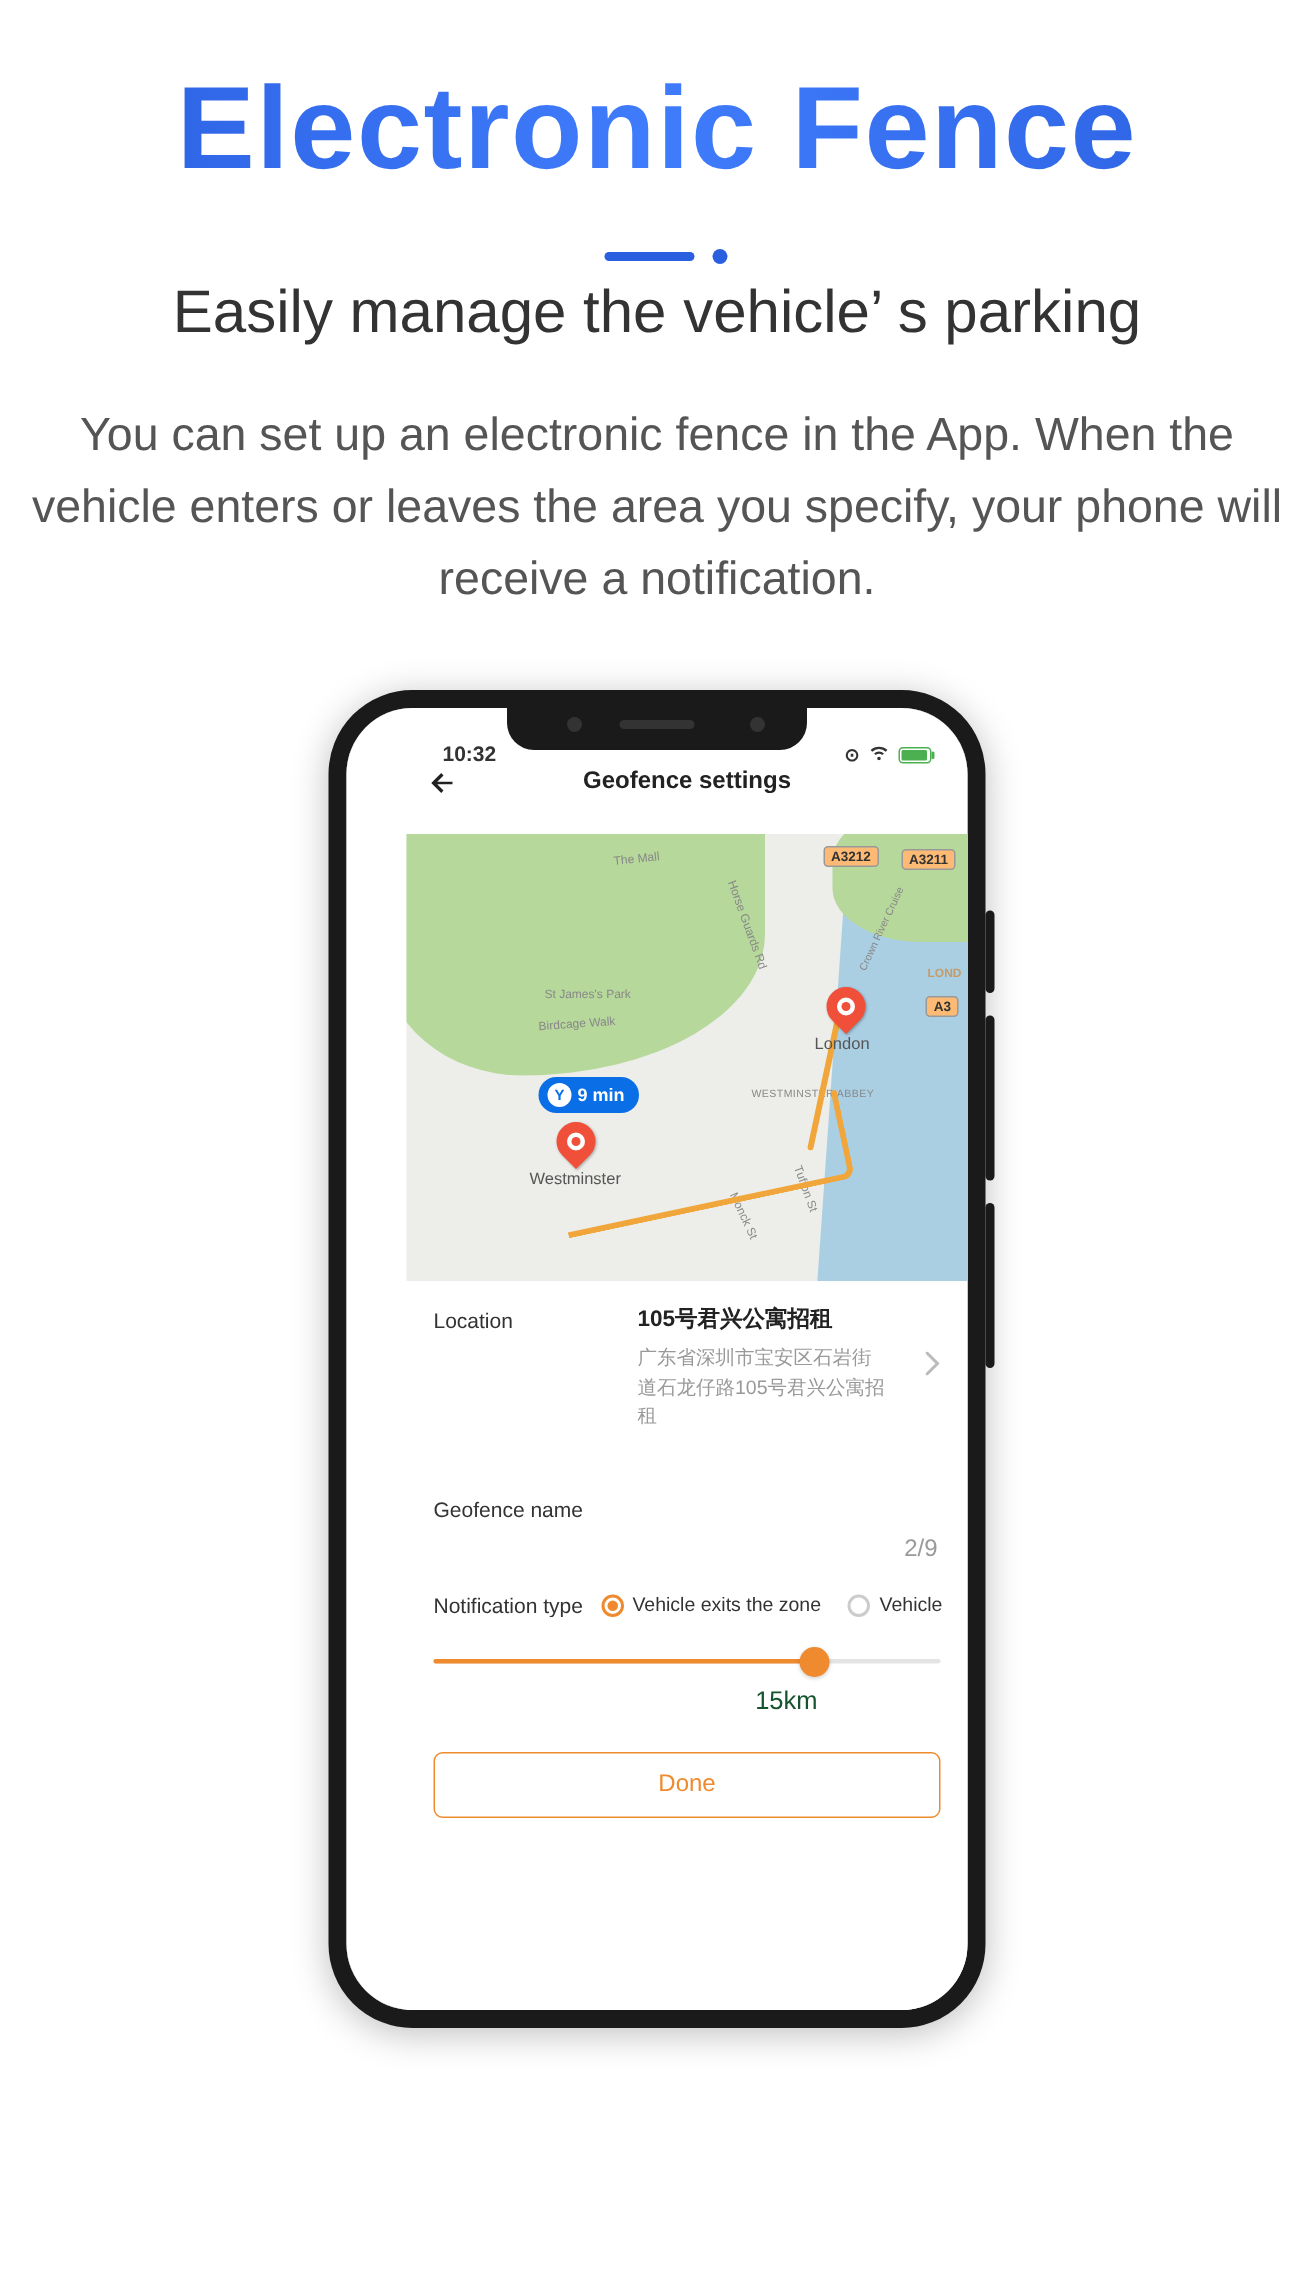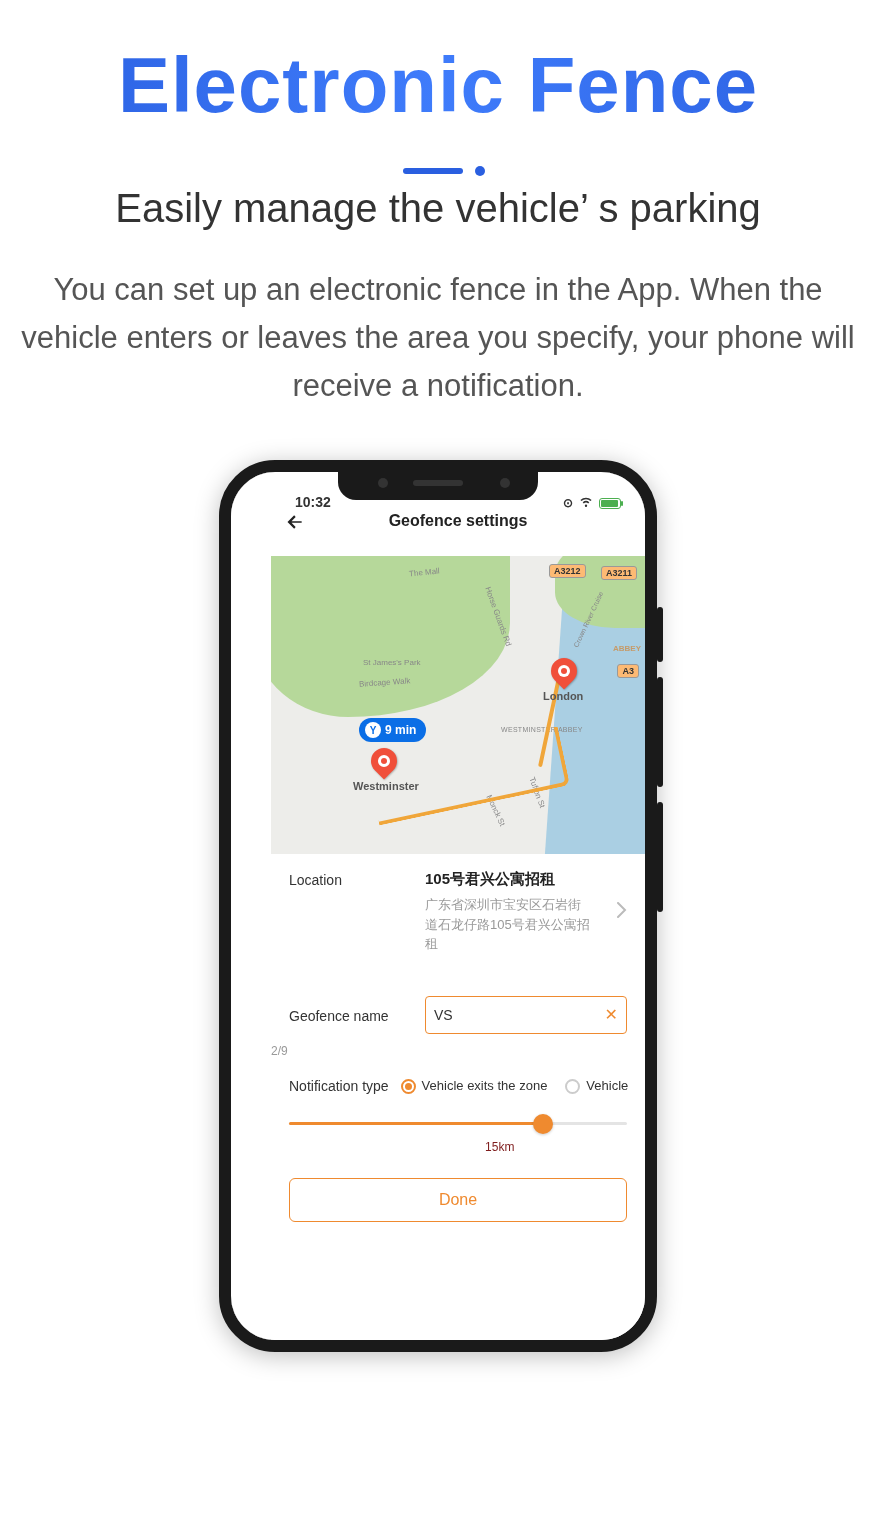--- a/index.html
+++ b/index.html
@@ -157,21 +157,21 @@
     display:flex; align-items:center; justify-content:center; font-size:10px; font-weight:800;
   }
   .pin {
     position:absolute; width:26px; height:26px; background:#f04f3a;
     border-radius:50% 50% 50% 0;
     transform: rotate(-45deg);
     box-shadow:0 1px 2px rgba(0,0,0,0.3);
   }
   .pin:after{content:"";position:absolute;left:7px;top:7px;width:12px;height:12px;background:#fff;border-radius:50%;}
   .pin .inner{position:absolute;left:10px;top:10px;width:6px;height:6px;background:#f04f3a;border-radius:50%;transform:rotate(45deg);z-index:2;}
-  .city-label{position:absolute;font-size:11px;color:#555;font-weight:700;}
+  .city-label{position:absolute;font-size:11px;color:#555;font-weight:400;}
   .route {
     position:absolute; left:100px; top:190px; width:195px; height:60px;
     border-bottom:4px solid #f0a63a;
     border-right:4px solid #f0a63a;
     border-radius: 0 0 8px 0;
     transform: rotate(-12deg);
   }
   .route2 {
     position:absolute; left:278px; top:106px; width:4px; height:106px;
     background:#f0a63a; border-radius:2px;
@@ -199,21 +199,21 @@
     flex:1;
     border:1.5px solid #ef8a2f;
     border-radius:4px;
     height:38px;
     display:flex; align-items:center;
     padding: 0 8px;
     justify-content:space-between;
   }
   .name-input-wrap .val { font-size:14px; color:#333;}
   .name-input-wrap .x { color:#ef8a2f; font-size:16px; font-weight:400;}
-  .counter { font-size:12px; color:#999; padding: 4px 20px 0 0;}
+  .counter { text-align:right; font-size:16px; color:#999; padding: 4px 20px 0 0;}
 
   .radio-row {
     display:flex; gap:6px;
     padding: 20px 0 0 18px;
     font-size:14px; color:#333;
     white-space:nowrap;
     overflow:hidden;
   }
   .radio-row .label { width:auto; margin-right:6px; font-weight:500;}
   .radio {
@@ -239,22 +239,22 @@
     background:#ef8a2f; border-radius:2px;
     width:75%;
   }
   .thumb {
     position:absolute; top:2px; left:75%;
     width:20px; height:20px; border-radius:50%;
     background:#ef8a2f; transform:translateX(-50%);
     box-shadow:0 1px 3px rgba(0,0,0,0.2);
   }
   .slider-val {
-    text-align:left;
-    font-size:12px; color:#7f1d1d;
+    text-align:right;
+    font-size:17px; color:#14532d;
     margin-top:4px;
     margin-left:58%;
     width:60px;
   }
 
   .done-btn {
     margin: 24px 18px 0 18px;
     border:1.5px solid #ef8a2f;
     color:#ef8a2f;
     background:#fff;
@@ -316,21 +316,21 @@
       <div class="park"></div>
       <div class="park2"></div>
       <div class="road-label" style="left:92px;top:102px;">St James's Park</div>
       <div class="road-label" style="left:88px;top:122px;transform:rotate(-4deg);">Birdcage Walk</div>
       <div class="road-label" style="left:196px;top:56px;transform:rotate(70deg);">Horse Guards Rd</div>
       <div class="road-label" style="left:138px;top:12px;transform:rotate(-6deg);">The Mall</div>
       <div class="road-label" style="left:250px;top:232px;transform:rotate(70deg);">Tufton St</div>
       <div class="road-label" style="left:208px;top:250px;transform:rotate(65deg);">Monck St</div>
       <div class="road-label" style="left:230px;top:170px;font-size:7px;letter-spacing:0.3px;">WESTMINSTER ABBEY</div>
       <div class="road-label" style="right:26px;top:60px;transform:rotate(-65deg);font-size:7px;">Crown River Cruise</div>
-      <div class="road-label" style="right:4px;top:88px;font-size:8px;color:#c59b6a;font-weight:600;">ABBEY</div>
+      <div class="road-label" style="right:4px;top:88px;font-size:8px;color:#c59b6a;font-weight:600;">LOND</div>
 
       <div class="badge" style="left:278px;top:8px;">A3212</div>
       <div class="badge" style="left:330px;top:10px;">A3211</div>
       <div class="badge" style="right:6px;top:108px;">A3</div>
 
       <div class="route"></div>
       <div class="route2"></div>
 
       <div class="bubble" style="left:88px;top:162px;">
         <span class="y">Y</span>
@@ -359,24 +359,20 @@
           <svg width="10" height="16" viewBox="0 0 10 16">
               <path d="M1 1l7 7-7 7" stroke="#bbb" stroke-width="2" fill="none" stroke-linecap="round"></path>
             </svg>
         </div>
       </div>
 
       <div class="sep"></div>
 
       <div class="row" style="align-items:center;">
         <div class="label">Geofence name</div>
-        <div class="name-input-wrap">
-          <span class="val">VS</span>
-          <span class="x">✕</span>
-        </div>
       </div>
       <div class="counter">2/9</div>
 
       <div class="radio-row">
         <span class="label">Notification type</span>
         <span class="radio selected"></span>
         <span class="opt-text">Vehicle exits the zone</span>
         <span style="width:6px"></span>
         <span class="radio"></span>
         <span class="opt-text">Vehicle</span>

